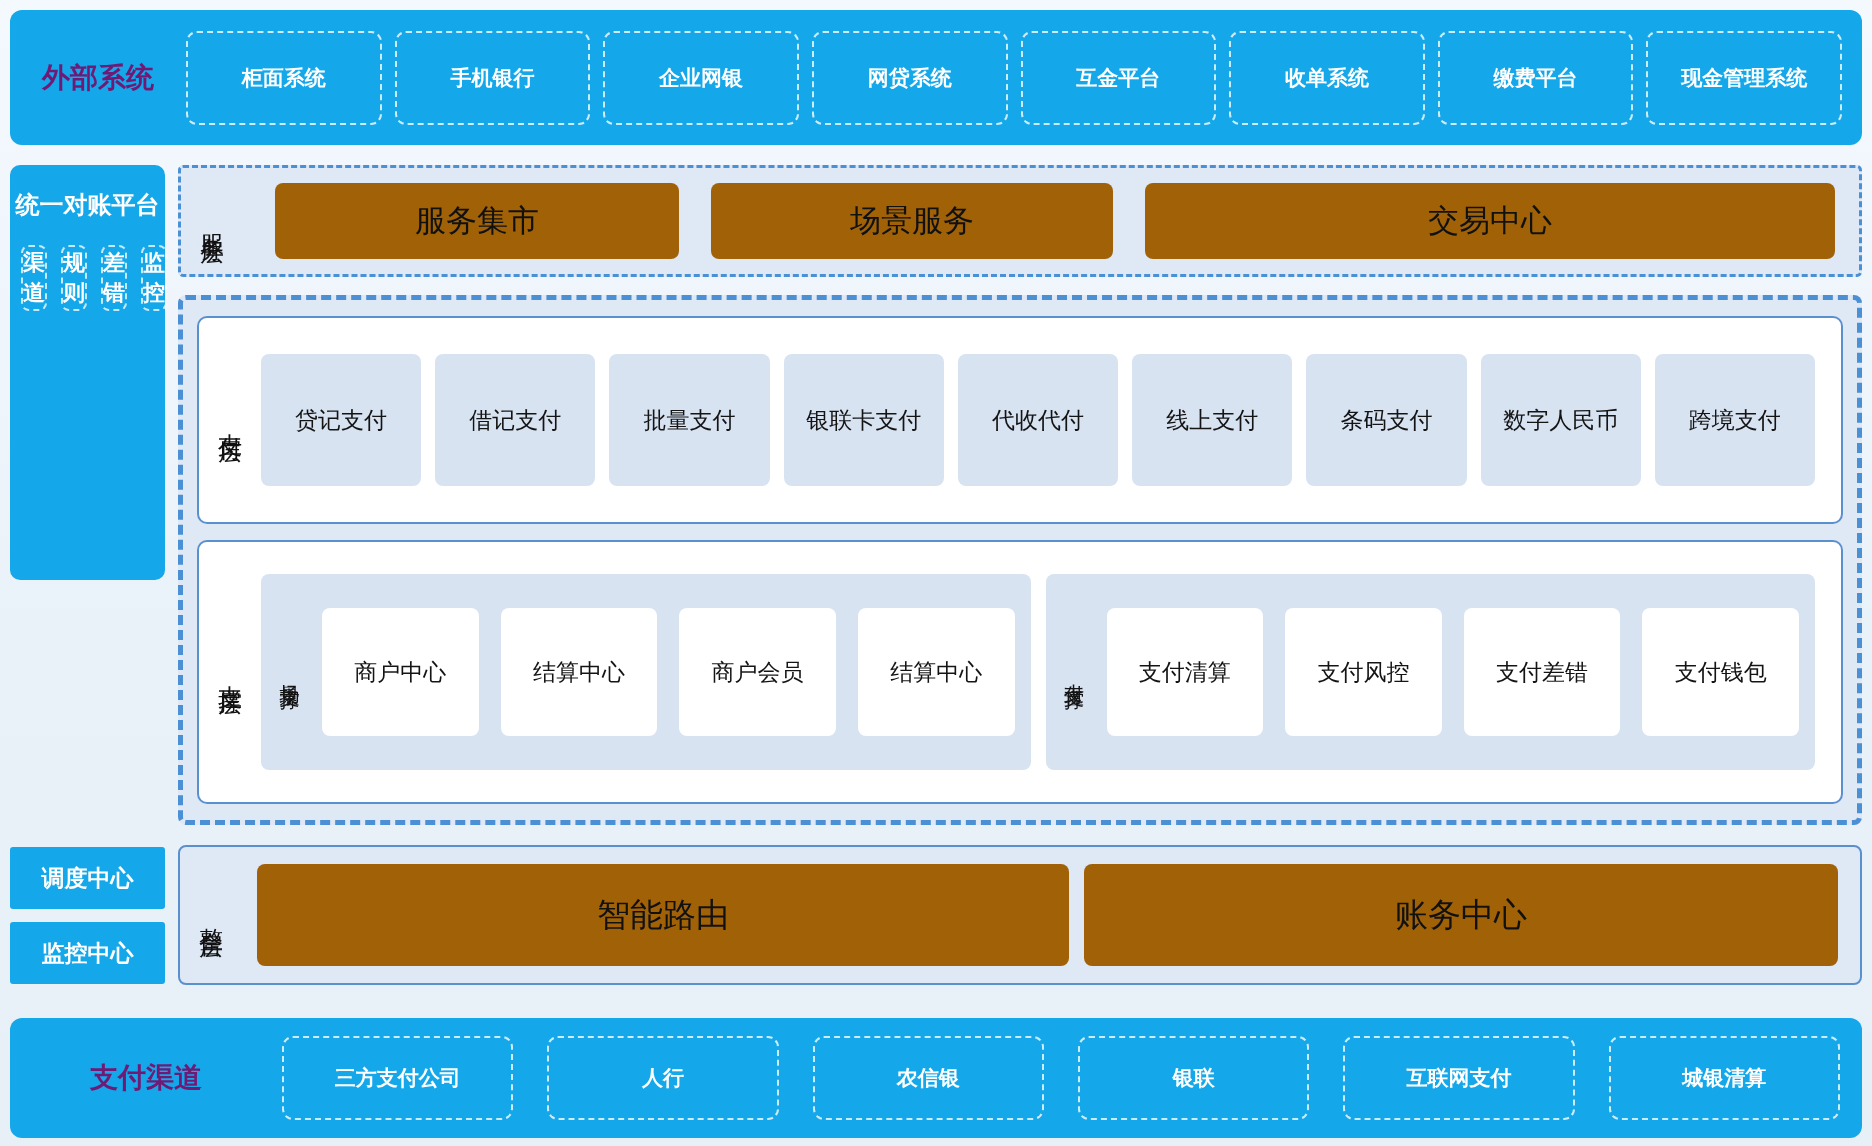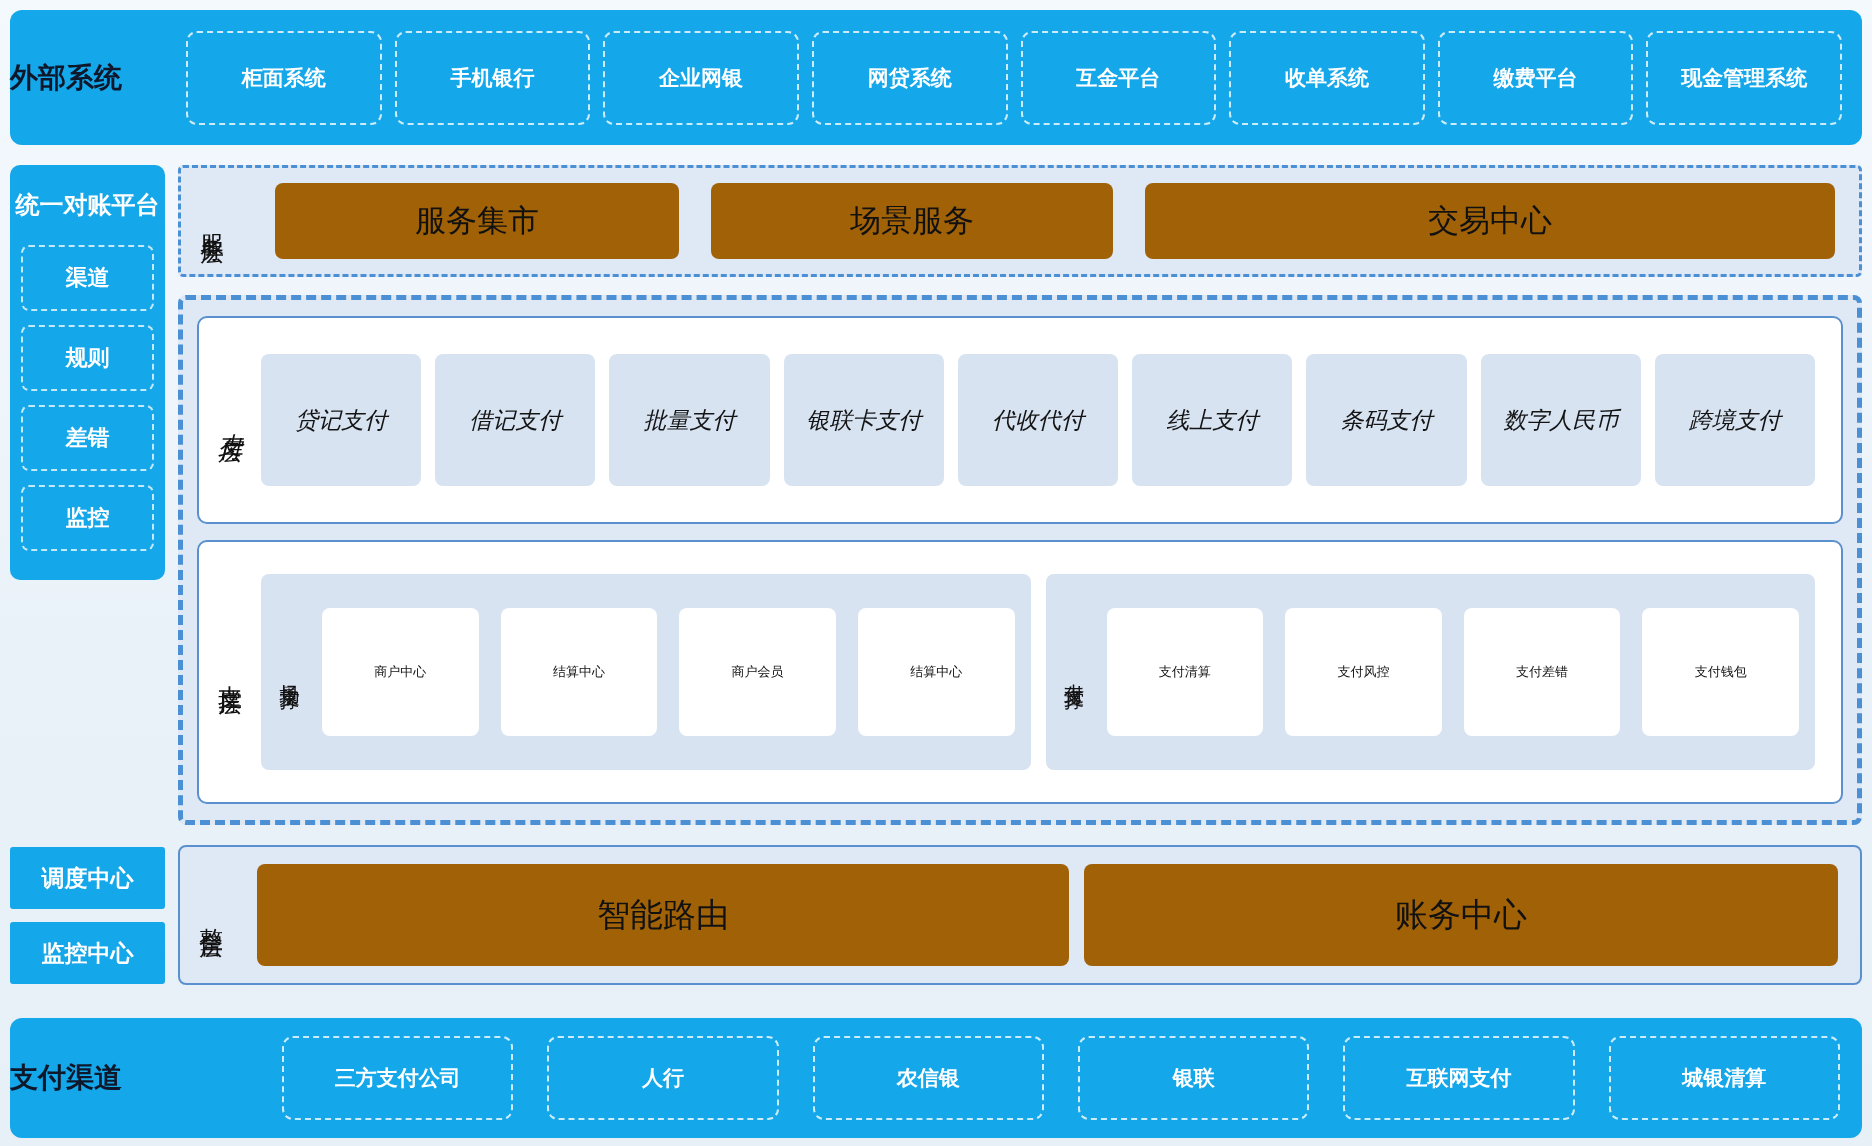--- a/index.html
+++ b/index.html
@@ -6,37 +6,37 @@
   .canvas{
     position:relative;width:1872px;height:1146px;overflow:hidden;
     background:linear-gradient(180deg,#f4f9fd 0%,#eaf2f9 55%,#e7eff7 100%);
     font-family:"Liberation Sans","DejaVu Sans",sans-serif;color:#141414;
   }
   
   .bluebar{position:absolute;left:10px;width:1852px;background:var(--accent,#14a7e9);
     border-radius:12px;display:flex;align-items:center;box-sizing:border-box;}
   .topbar{top:10px;height:135px;}
   .bottombar{top:1018px;height:120px;}
-  .bar-label{color:#0f172a;font-weight:bold;font-size:28px;text-align:left;flex:0 0 auto;}
+  .bar-label{color:#701a75;font-weight:bold;font-size:28px;text-align:center;flex:0 0 auto;}
   .topbar .bar-label{width:176px;}
   .bottombar .bar-label{width:272px;}
   .bar-items{flex:1;display:flex;align-items:center;}
   .topbar .bar-items{gap:13px;height:90px;padding-right:20px;}
   .bottombar .bar-items{gap:34px;height:80px;padding-right:22px;}
   .dash-box{flex:1;height:100%;border:2px dashed rgba(255,255,255,.78);border-radius:11px;
     display:flex;align-items:center;justify-content:center;color:#fff;font-size:21px;font-weight:600;}
   
   .side-block{position:absolute;left:10px;width:155px;background:var(--accent,#14a7e9);
     border-radius:10px;color:#fff;box-sizing:border-box;display:flex;flex-direction:column;}
   .side-block.recon{top:165px;height:415px;}
   .side-block.mgmt{top:592px;height:240px;}
   .block-title{text-align:center;font-weight:bold;}
   .recon .block-title{font-size:24px;margin-top:24px;}
   .mgmt .block-title{font-size:26px;margin-top:18px;}
-  .side-items{display:flex;flex-direction:column;padding:0 11px;margin-top:24px;flex:1;}
+  .side-items{display:flex;flex-direction:row;padding:0 11px;margin-top:24px;flex:1;}
   .recon .side-items{gap:14px;}
   .mgmt .side-items{gap:18px;margin-top:16px;}
   .side-item{height:62px;border:2px dashed rgba(255,255,255,.75);border-radius:8px;
     display:flex;align-items:center;justify-content:center;font-size:22px;font-weight:600;}
   .mgmt .side-item{height:64px;}
   .solid-box{position:absolute;left:10px;width:155px;height:62px;background:var(--accent,#14a7e9);
     border-radius:3px;color:#fff;font-size:23px;font-weight:bold;
     display:flex;align-items:center;justify-content:center;}
   .solid-box.dispatch{top:847px;}
   .solid-box.monitor{top:922px;}
@@ -50,32 +50,32 @@
     display:flex;align-items:center;gap:32px;padding-right:24px;}
   .white-box{background:#a16207;border-radius:8px;display:flex;align-items:center;justify-content:center;color:#111;}
   .service .white-box{height:76px;font-size:31px;}
   .sv1{width:404px;}.sv2{width:402px;}.sv3{flex:1;}
   
   .middle{top:295px;height:530px;background:var(--panel-bg,#dfe8f5);
     border:5px dashed var(--dash-border,#4b8fd5);border-radius:8px;
     padding:16px 14px;display:flex;flex-direction:column;gap:16px;}
   .inner-box{background:#fff;border:2px solid var(--box-border,#5b90cf);border-radius:10px;
     display:flex;box-sizing:border-box;}
-  .payment{flex:0 0 208px;font-style:italic;}
+  .payment{flex:0 0 208px;}
   .pay-items{flex:1;display:flex;align-items:center;gap:14px;padding-right:26px;}
   .pay-item{flex:1;height:132px;background:var(--item-bg,#d8e3f2);border-radius:8px;
     display:flex;align-items:center;justify-content:center;font-size:23px;}
   .support{flex:1;}
   .groups{flex:1;display:flex;align-items:center;gap:15px;padding-right:26px;}
   .group{flex:1;background:var(--item-bg,#d8e3f2);border-radius:8px;height:196px;
     display:flex;align-items:center;padding:0 16px;box-sizing:border-box;gap:18px;}
   .g-label{writing-mode:vertical-rl;text-orientation:upright;font-size:20px;letter-spacing:2px;flex:0 0 auto;}
   .g-items{flex:1;display:flex;gap:22px;}
   .g-item{flex:1;height:128px;background:#fff;border-radius:8px;
-    display:flex;align-items:center;justify-content:center;font-size:13px;}
+    display:flex;align-items:center;justify-content:center;font-size:23px;}
   
   .integration{top:845px;height:140px;background:var(--panel-bg,#dfe8f5);
     border:2px solid var(--box-border,#5b90cf);border-radius:8px;
     display:flex;align-items:center;gap:15px;padding-right:22px;}
   .integration .white-box{height:102px;font-size:33px;}
   .int1{width:812px;}.int2{flex:1;}
 </style>
 </head>
 <body>
 

